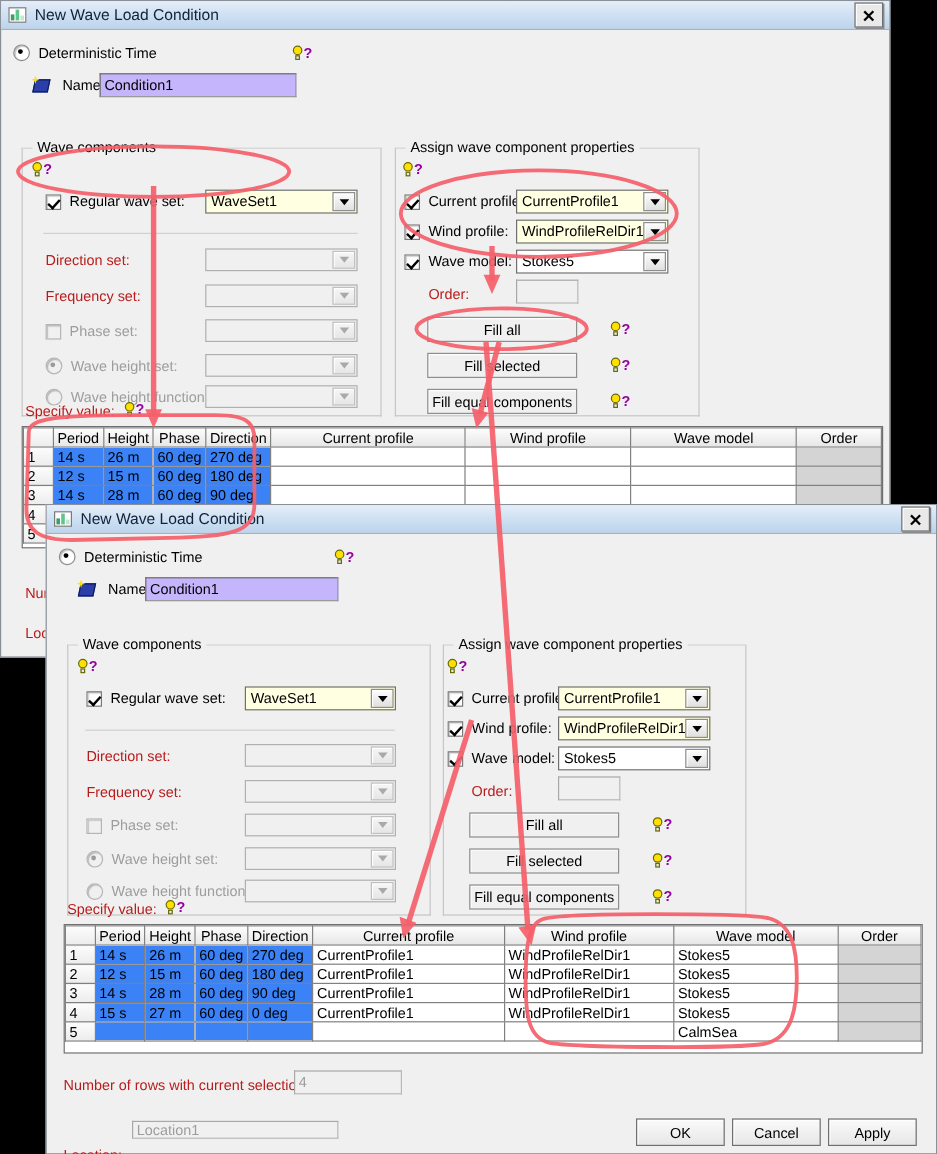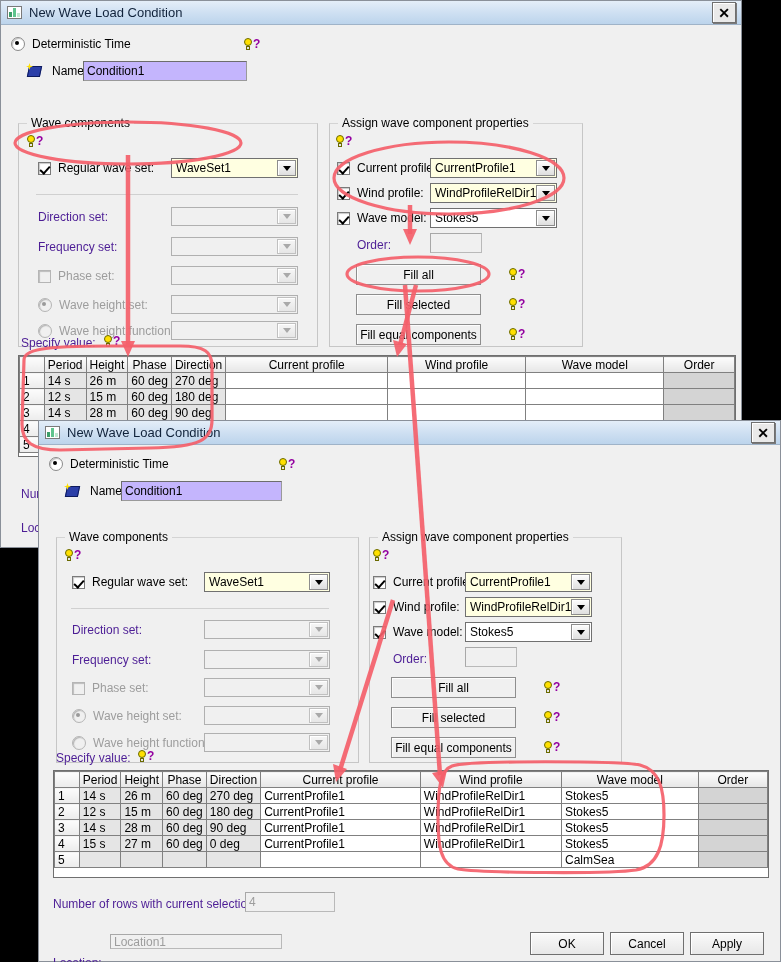--- a/index.html
+++ b/index.html
@@ -90,21 +90,21 @@
     content:"";position:absolute;left:2px;top:3px;width:13px;height:11px;
     background:#2b3fa8;transform:skewX(-12deg);border:1px solid #0d1a5e;box-sizing:border-box;
   }
   .name-icon::after{
     content:"";position:absolute;left:0px;top:0px;width:7px;height:7px;
     background:#ffe000;
     clip-path:polygon(50% 0,62% 38%,100% 50%,62% 62%,50% 100%,38% 62%,0 50%,38% 38%);
   }
 
   
-  .lbl{position:absolute;white-space:nowrap;font-size:12px;color:#4c1d95;}
+  .lbl{position:absolute;white-space:nowrap;font-size:12px;color:#b91c1c;}
 
   
   .txt{
     position:absolute;box-sizing:border-box;
     background:#c4b5fd;
     border:1px solid #9a9a9a;
     border-top-color:#6d6d6d;border-left-color:#6d6d6d;
     font-size:12px;padding:1px 3px;
     display:flex;align-items:center;
     font-family:"Liberation Sans", sans-serif;
@@ -183,21 +183,21 @@
     box-sizing:border-box;
   }
   .grid th{
     background:linear-gradient(to bottom,#fcfcfc,#e6e6e6);
     text-align:center;color:#000;
   }
   .grid td.rowhdr{
     background:linear-gradient(to bottom,#fcfcfc,#ececec);
     text-align:left;padding-left:3px;
   }
-  .grid td.numcell{background:#e5e5e5;text-align:left;}
+  .grid td.numcell{background:#3b82f6;text-align:left;}
   .grid td.datacell{background:#fff;text-align:left;}
   .grid td.gray{background:#d4d4d4;}
   svg.overlay{position:absolute;left:0;top:0;width:781px;height:962px;pointer-events:none;}
   .ell{fill:none;stroke:#f4606a;stroke-width:3.2;opacity:.92;}
   .arr{fill:none;stroke:#f4606a;stroke-width:4.5;opacity:.92;}
   .arrhead{fill:#f4606a;opacity:.92;}
 </style>
 </head>
 <body>
 

